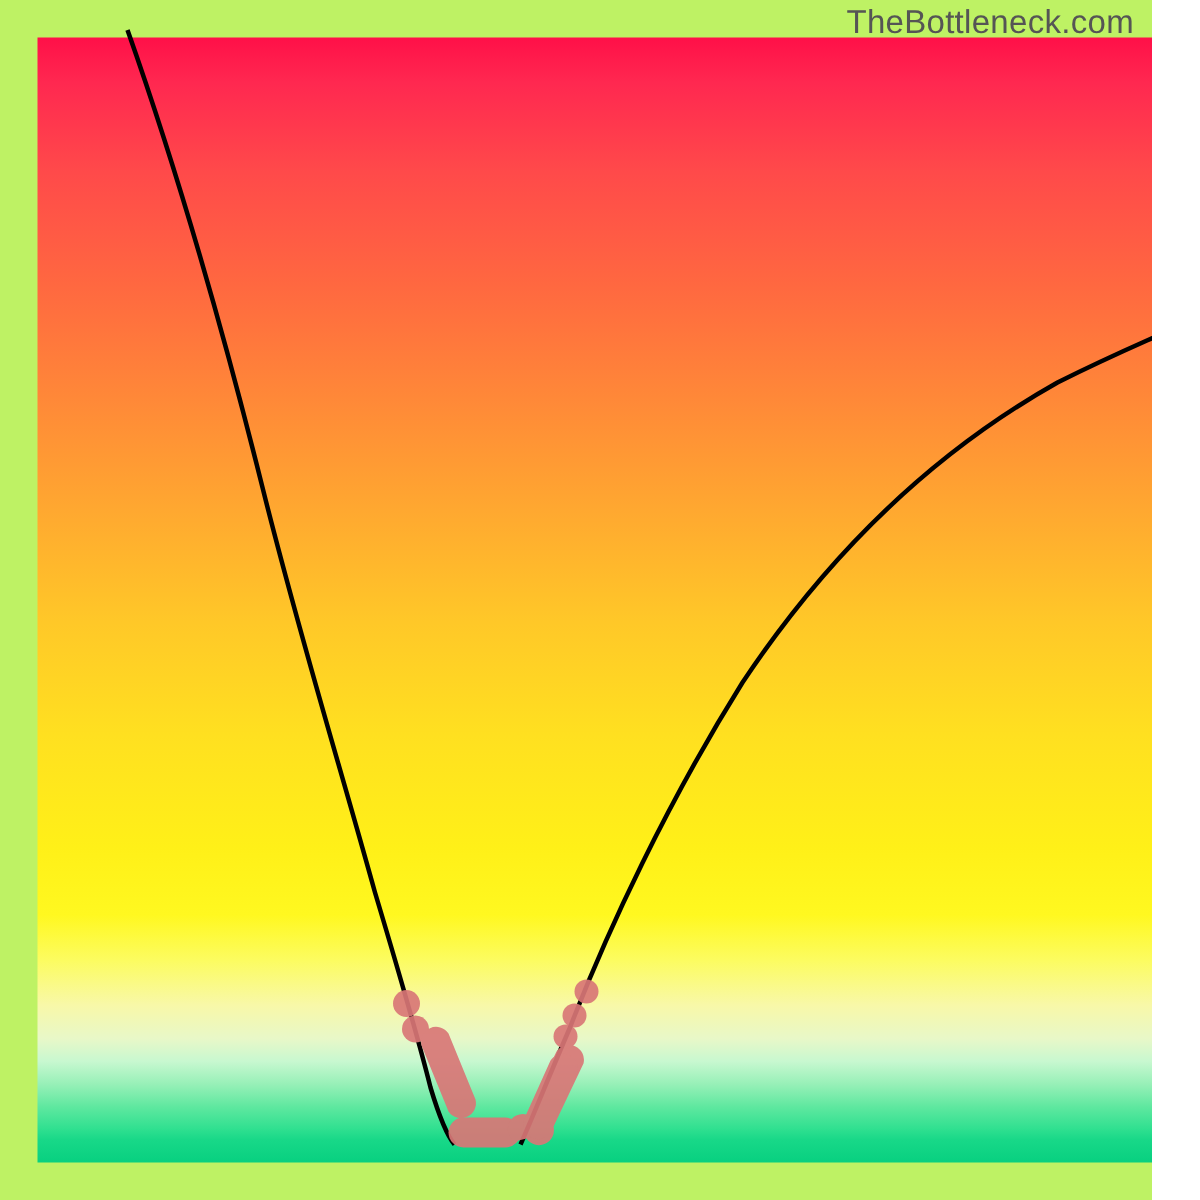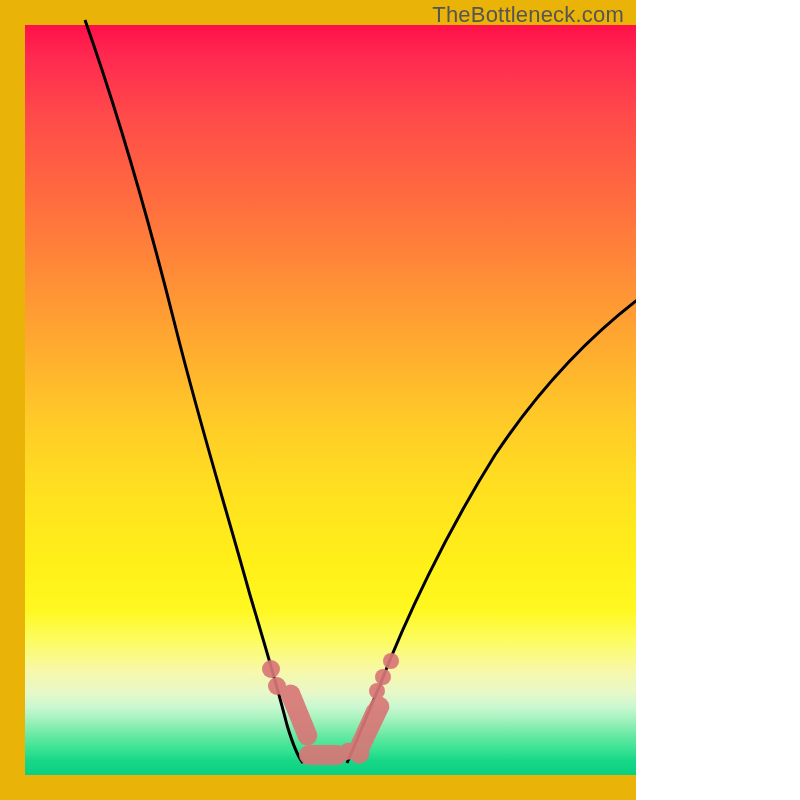--- a/index.html
+++ b/index.html
@@ -1,24 +1,24 @@
 <!DOCTYPE html>
 <html><head>
 <meta charset="utf-8">
 <style>
   body {
     margin: 0;
     padding: 0;
     background: #fff;
   }
   .container {
-    width: 636px;
+    width: 768px;
     height: 800px;
     position: relative;
-    background: #eab308;
+    background: #bef264;
     overflow: hidden;
   }
   .plot-area {
     position: absolute;
     left: 25px;
     top: 25px;
     width: 750px;
     height: 750px;
     background: linear-gradient(to bottom,
       #ff1048 0%,

